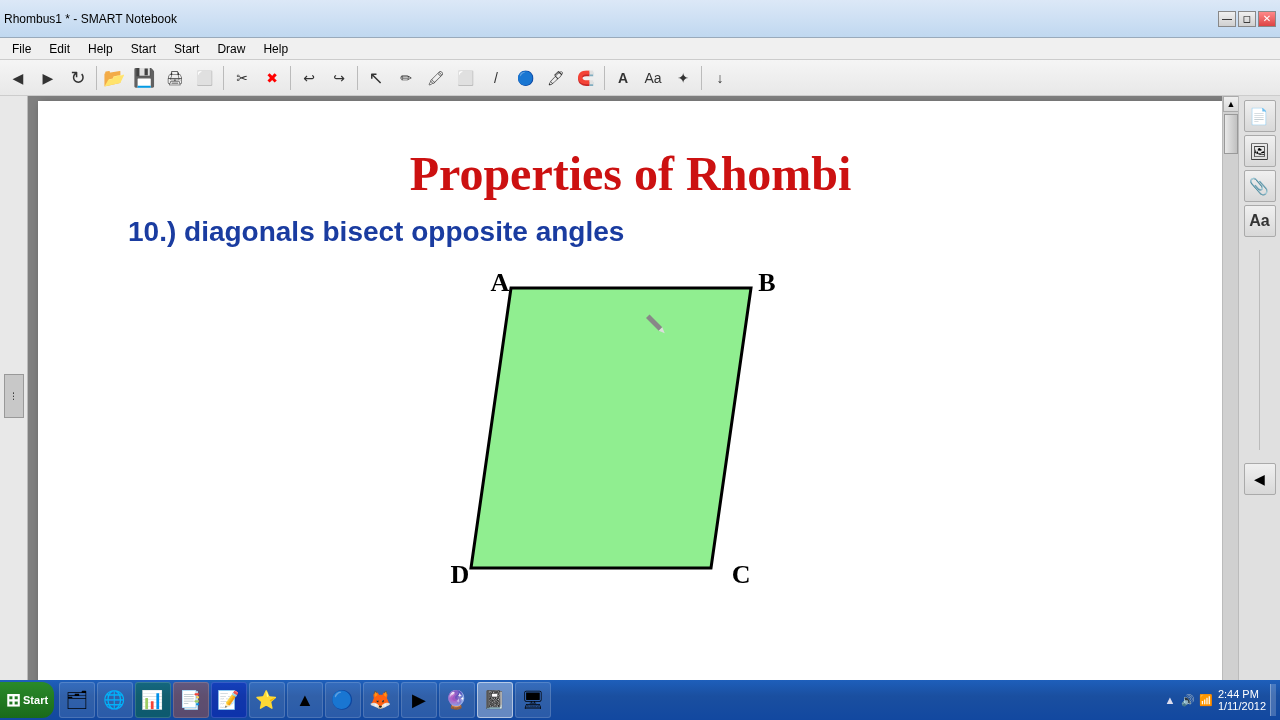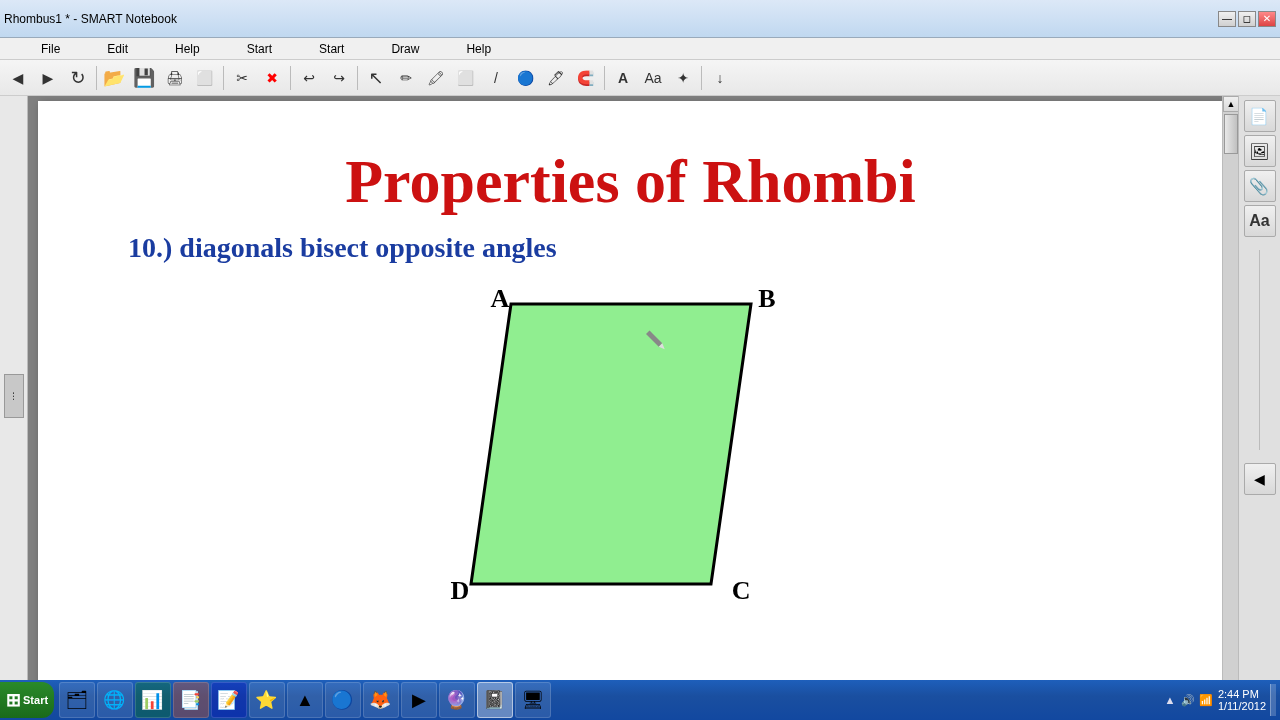--- a/index.html
+++ b/index.html
@@ -40,21 +40,20 @@
       align-items: center;
       padding: 0 4px;
       border-bottom: 1px solid #ccc;
       gap: 2px;
     }
     .menu-item {
       padding: 2px 8px;
       font-size: 12px;
       cursor: pointer;
       color: #000;
-      margin-left: 29px;
     }
 
     
     #toolbar {
       background: linear-gradient(to bottom, #f5f5f5, #e8e8e8);
       height: 36px;
       display: flex;
       align-items: center;
       padding: 0 4px;
       border-bottom: 1px solid #ccc;
@@ -315,23 +314,23 @@
 
   <div id="left-panel" style="width:28px; background:#e8e8e8; border-right:1px solid #bbb; display:flex; flex-direction:column; align-items:center; justify-content:center; position:relative;">
     <button class="left-btn" style="width:20px;height:36px;background:#d0d0d0;border:1px solid #aaa;display:flex;align-items:center;justify-content:center;font-size:12px;cursor:pointer;">▶▶</button>
     <div style="position:absolute;top:50%;transform:translateY(-50%);width:20px;height:44px;background:#c8c8c8;border:1px solid #999;display:flex;align-items:center;justify-content:center;font-size:9px;cursor:pointer;">⋮</div>
   </div>
 
   <div id="canvas-area" style="flex:1; background:#808080; position:relative; overflow:hidden;">
 
     <div id="page-canvas" style="position:absolute; left:10px; top:5px; width:1185px; height:590px; background:#fff; box-shadow: 3px 3px 8px rgba(0,0,0,0.4);">
 
-      <div id="page-title-text" style="text-align:center; font-size:62px; font-weight:bold; color:#cc1111; font-family:'Times New Roman',serif; margin-top:45px; margin-bottom:15px;">Properties of Rhombi</div>
-
-      <div id="page-subtitle-text" style="font-size:28px; font-weight:bold; color:#1a3ca0; margin-left:90px; margin-bottom:20px; font-family:Liberation Serif, serif;">10.) diagonals bisect opposite angles</div>
+      <div id="page-title-text" style="text-align:center; font-size:48px; font-weight:bold; color:#cc1111; font-family:'Times New Roman',serif; margin-top:45px; margin-bottom:15px;">Properties of Rhombi</div>
+
+      <div id="page-subtitle-text" style="font-size:28px; font-weight:bold; color:#1a3ca0; margin-left:90px; margin-bottom:20px; font-family:Liberation Sans, sans-serif;">10.) diagonals bisect opposite angles</div>
 
       <div id="rhombus-container" style="display:flex; justify-content:center; margin-top:0;">
         <div style="position:relative; width:400px; height:340px;">
           <svg width="400" height="340" viewBox="0 0 400 340">
 
             <polygon points="80,20 320,20 280,300 40,300" fill="#90EE90" stroke="#000" stroke-width="3"></polygon>
 
             <g transform="translate(215,50) rotate(-45)">
               <rect x="0" y="0" width="5" height="18" fill="#888"></rect>
               <polygon points="0,18 5,18 2.5,24" fill="#ddd"></polygon>

